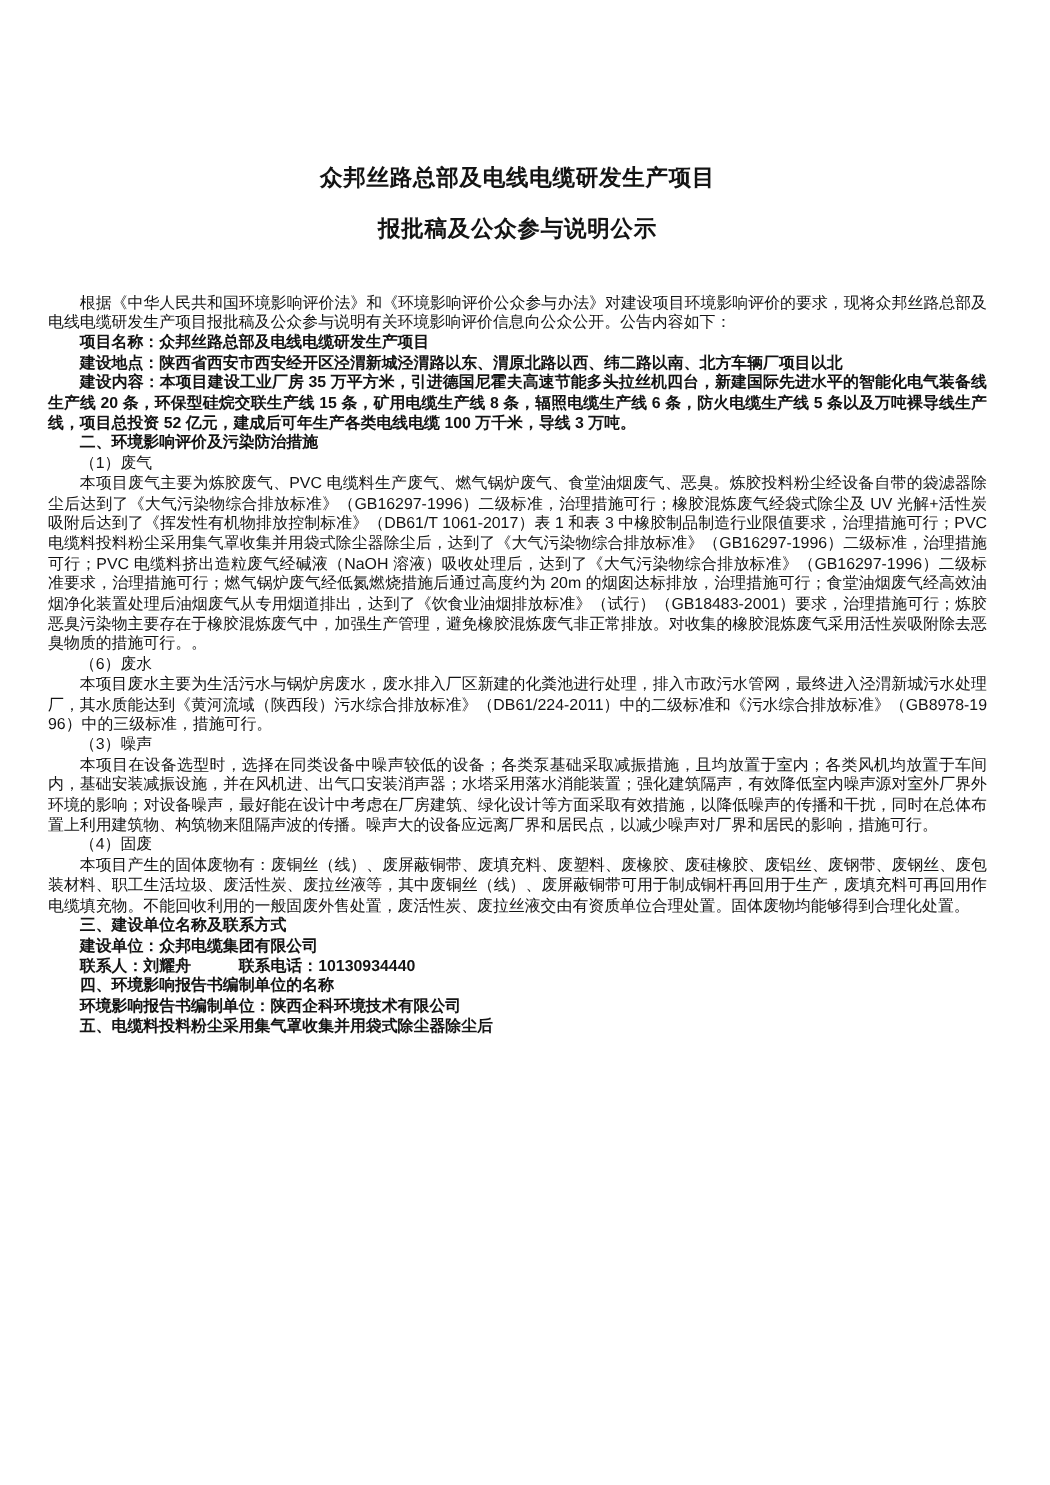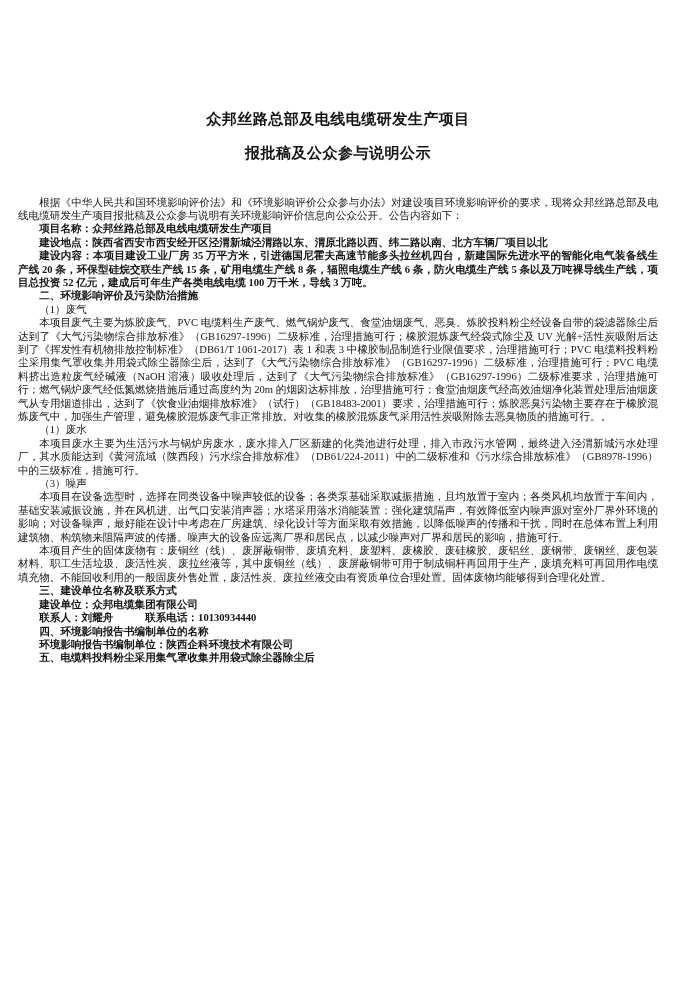--- a/index.html
+++ b/index.html
@@ -7,22 +7,22 @@
     padding: 0;
     background: #ffffff;
   }
   .page {
     position: relative;
     width: 700px;
     height: 990px;
     margin: 0 auto;
     background: #ffffff;
     box-sizing: border-box;
-    padding: 110px 42px 40px 18px;
-    font-family: Liberation Serif, serif;
+    padding: 110px 42px 40px 32px;
+    font-family: Liberation Sans, sans-serif;
     color: #141414;
     overflow: hidden;
   }
   .doc-title {
     margin: 0;
     text-align: center;
     font-size: 15px;
     font-weight: bold;
     line-height: 1.25;
     letter-spacing: 0.5px;
@@ -57,24 +57,25 @@
   <h1 class="doc-title">众邦丝路总部及电线电缆研发生产项目</h1>
   <h1 class="doc-title second">报批稿及公众参与说明公示</h1>
   <div class="doc-body">
       <p class="para normal">根据《中华人民共和国环境影响评价法》和《环境影响评价公众参与办法》对建设项目环境影响评价的要求，现将众邦丝路总部及电线电缆研发生产项目报批稿及公众参与说明有关环境影响评价信息向公众公开。公告内容如下：</p>
       <p class="para bold">项目名称：众邦丝路总部及电线电缆研发生产项目</p>
       <p class="para bold">建设地点：陕西省西安市西安经开区泾渭新城泾渭路以东、渭原北路以西、纬二路以南、北方车辆厂项目以北</p>
       <p class="para bold">建设内容：本项目建设工业厂房 35 万平方米，引进德国尼霍夫高速节能多头拉丝机四台，新建国际先进水平的智能化电气装备线生产线 20 条，环保型硅烷交联生产线 15 条，矿用电缆生产线 8 条，辐照电缆生产线 6 条，防火电缆生产线 5 条以及万吨裸导线生产线，项目总投资 52 亿元，建成后可年生产各类电线电缆 100 万千米，导线 3 万吨。</p>
       <p class="para bold">二、环境影响评价及污染防治措施</p>
       <p class="para normal">（1）废气</p>
       <p class="para normal">本项目废气主要为炼胶废气、PVC 电缆料生产废气、燃气锅炉废气、食堂油烟废气、恶臭。炼胶投料粉尘经设备自带的袋滤器除尘后达到了《大气污染物综合排放标准》（GB16297-1996）二级标准，治理措施可行；橡胶混炼废气经袋式除尘及 UV 光解+活性炭吸附后达到了《挥发性有机物排放控制标准》（DB61/T 1061-2017）表 1 和表 3 中橡胶制品制造行业限值要求，治理措施可行；PVC 电缆料投料粉尘采用集气罩收集并用袋式除尘器除尘后，达到了《大气污染物综合排放标准》（GB16297-1996）二级标准，治理措施可行；PVC 电缆料挤出造粒废气经碱液（NaOH 溶液）吸收处理后，达到了《大气污染物综合排放标准》（GB16297-1996）二级标准要求，治理措施可行；燃气锅炉废气经低氮燃烧措施后通过高度约为 20m 的烟囱达标排放，治理措施可行；食堂油烟废气经高效油烟净化装置处理后油烟废气从专用烟道排出，达到了《饮食业油烟排放标准》（试行）（GB18483-2001）要求，治理措施可行；炼胶恶臭污染物主要存在于橡胶混炼废气中，加强生产管理，避免橡胶混炼废气非正常排放。对收集的橡胶混炼废气采用活性炭吸附除去恶臭物质的措施可行。。</p>
-      <p class="para normal">（1）废水</p>
+      <p class="para normal">（6）废水</p>
       <p class="para normal">本项目废水主要为生活污水与锅炉房废水，废水排入厂区新建的化粪池进行处理，排入市政污水管网，最终进入泾渭新城污水处理厂，其水质能达到《黄河流域（陕西段）污水综合排放标准》（DB61/224-2011）中的二级标准和《污水综合排放标准》（GB8978-1996）中的三级标准，措施可行。</p>
       <p class="para normal">（3）噪声</p>
       <p class="para normal">本项目在设备选型时，选择在同类设备中噪声较低的设备；各类泵基础采取减振措施，且均放置于室内；各类风机均放置于车间内，基础安装减振设施，并在风机进、出气口安装消声器；水塔采用落水消能装置；强化建筑隔声，有效降低室内噪声源对室外厂界外环境的影响；对设备噪声，最好能在设计中考虑在厂房建筑、绿化设计等方面采取有效措施，以降低噪声的传播和干扰，同时在总体布置上利用建筑物、构筑物来阻隔声波的传播。噪声大的设备应远离厂界和居民点，以减少噪声对厂界和居民的影响，措施可行。</p>
+      <p class="para normal">（4）固废</p>
       <p class="para normal">本项目产生的固体废物有：废铜丝（线）、废屏蔽铜带、废填充料、废塑料、废橡胶、废硅橡胶、废铝丝、废钢带、废钢丝、废包装材料、职工生活垃圾、废活性炭、废拉丝液等，其中废铜丝（线）、废屏蔽铜带可用于制成铜杆再回用于生产，废填充料可再回用作电缆填充物。不能回收利用的一般固废外售处置，废活性炭、废拉丝液交由有资质单位合理处置。固体废物均能够得到合理化处置。</p>
       <p class="para bold">三、建设单位名称及联系方式</p>
       <p class="para bold">建设单位：众邦电缆集团有限公司</p>
       <p class="para bold">联系人：刘耀舟　　　联系电话：10130934440</p>
       <p class="para bold">四、环境影响报告书编制单位的名称</p>
       <p class="para bold">环境影响报告书编制单位：陕西企科环境技术有限公司</p>
       <p class="para bold">五、电缆料投料粉尘采用集气罩收集并用袋式除尘器除尘后</p>
     </div>
 </div>
 

